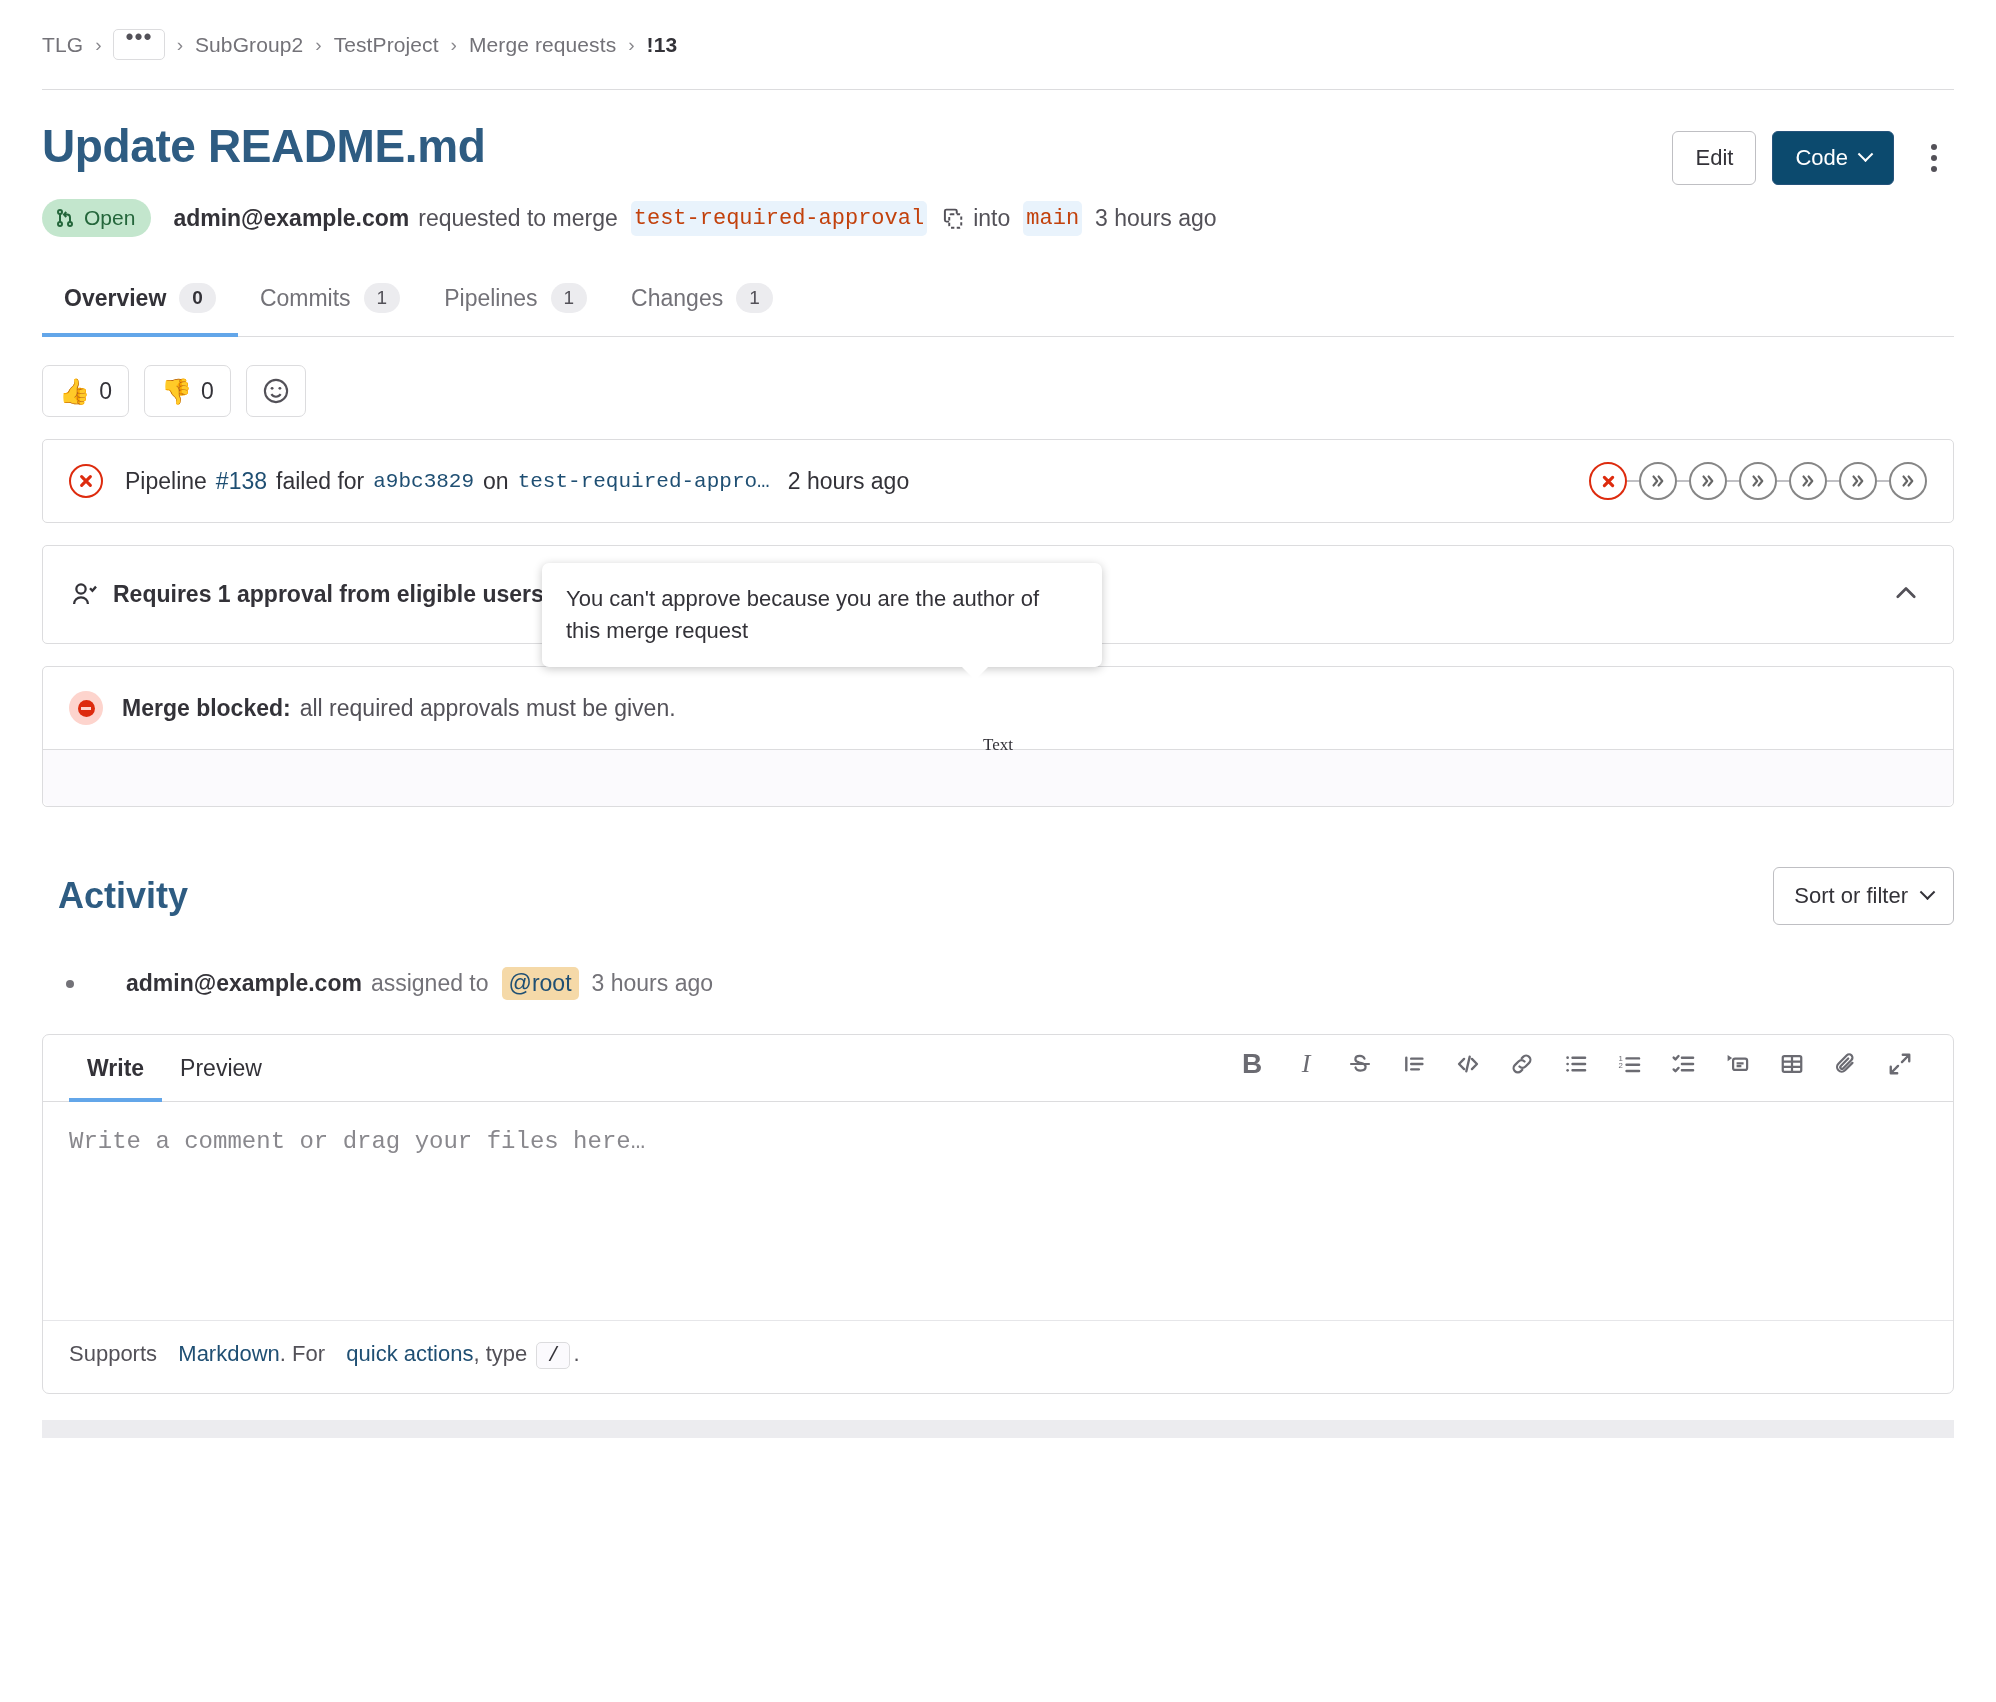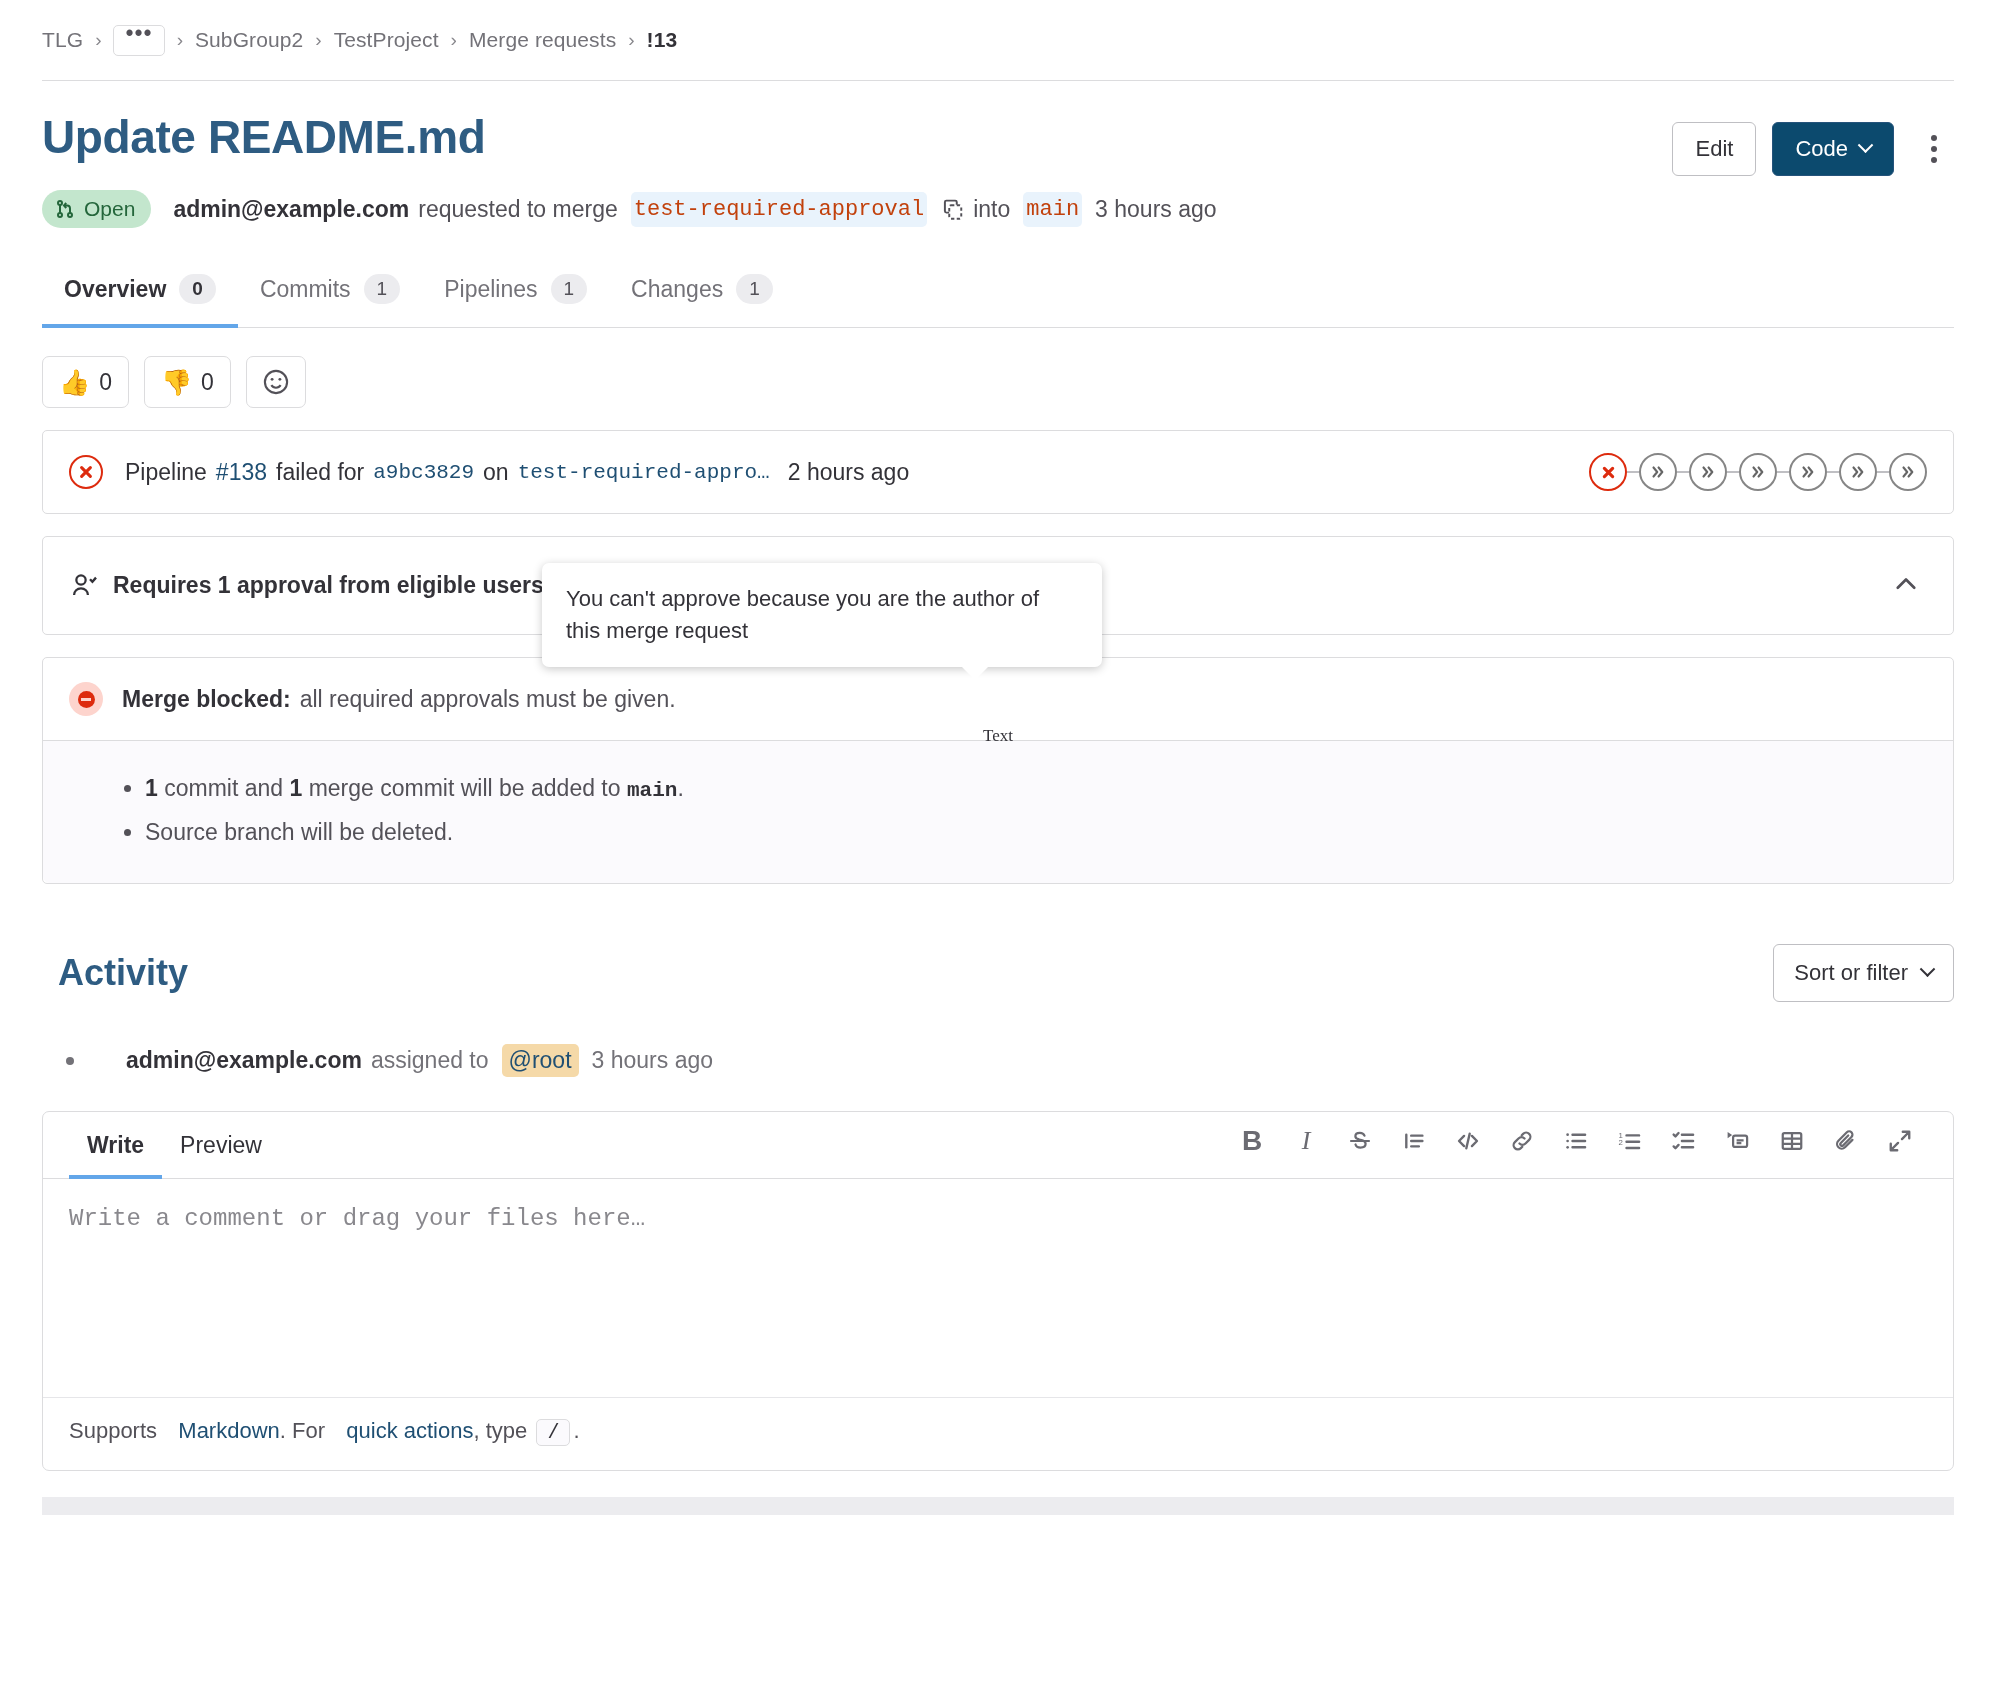--- a/index.html
+++ b/index.html
@@ -8,21 +8,21 @@
     background: #fff;
     font-family: "Liberation Sans", sans-serif;
     color: #333238;
   }
   body { width: 1996px; height: 1702px; overflow: hidden; }
 
   .page { width: 1996px; padding: 0 42px; }
 
   
   .breadcrumb-bar {
-    height: 81px;
+    height: 90px;
     display: flex; align-items: center;
     border-bottom: 1px solid #dcdcde;
     gap: 0px;
   }
   .bc-item {
     font-size: 21px; color: #737278; letter-spacing: .1px;
     text-decoration: none; white-space: nowrap;
   }
   .bc-item.current { color: #333238; font-weight: 700; }
   .bc-sep { color: #89888d; font-size: 19px; margin: 0 12px; }
@@ -437,24 +437,20 @@
 
   <div class="card">
     <div class="blocked-head">
       <span class="blocked-icon">
           <span class="dash"></span>
         </span>
       <span><b>Merge blocked:</b><span class="sp"></span><span class="muted">all required approvals must be given.</span></span>
       <span class="text-label">Text</span>
     </div>
     <div class="merge-details">
-      <ul>
-        <li><b>1</b><span> commit and </span><b>1</b><span> merge commit will be added to </span><code>main</code><span>.</span></li>
-        <li>Source branch will be deleted.</li>
-      </ul>
     </div>
   </div>
 
   <div class="activity-head">
     <h2 class="activity-title">Activity</h2>
     <button class="sort-btn">
       <span>Sort or filter</span>
       <span class="chev"></span>
     </button>
   </div>

